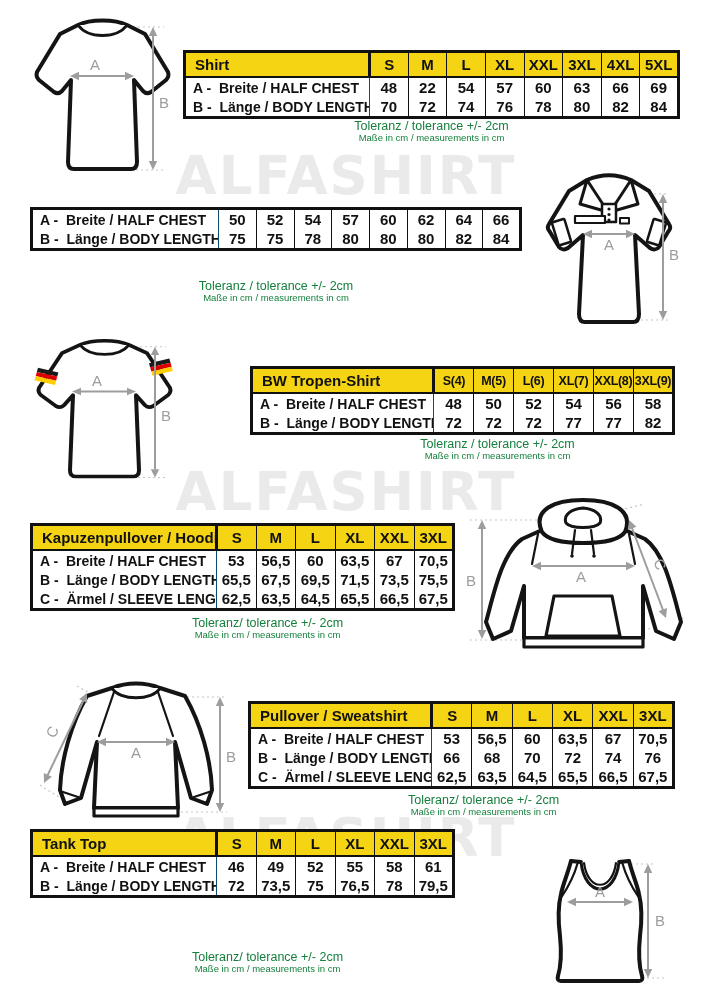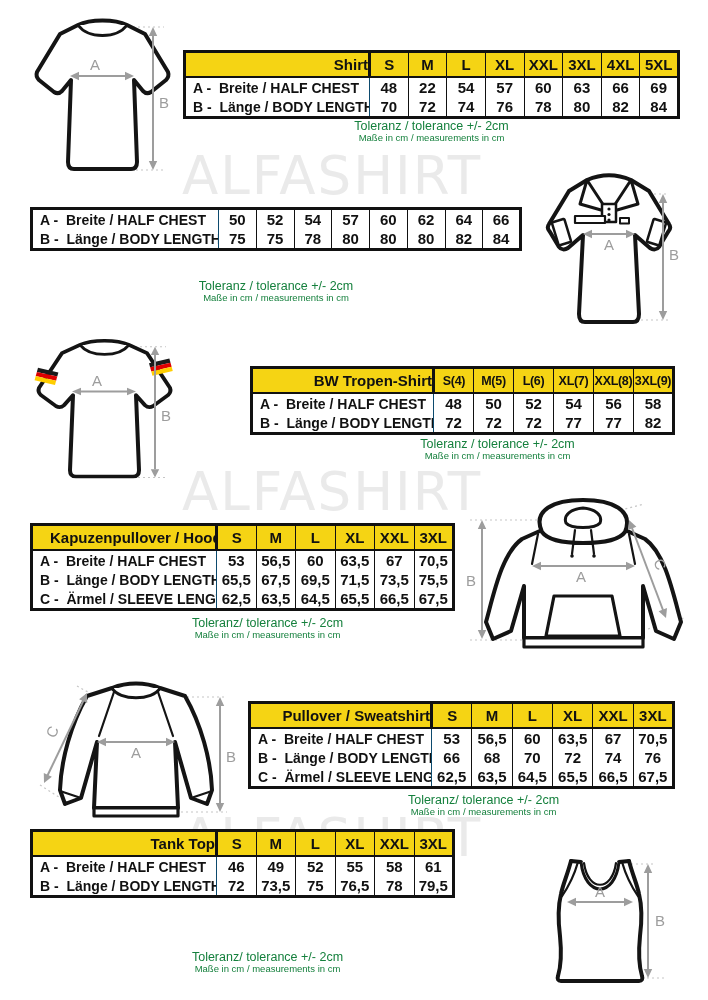--- a/index.html
+++ b/index.html
@@ -1,28 +1,28 @@
 <!DOCTYPE html>
 <html><head>
 <meta charset="utf-8">
 <style>
   html,body{margin:0;padding:0;background:#fff;}
   .page{position:relative;width:708px;height:1000px;background:#fff;overflow:hidden;
         font-family:"Liberation Sans",sans-serif;color:#111;}
   
-  .wm{position:absolute;left:144px;width:376px;height:52px;z-index:0;
-      font-family:"DejaVu Sans",sans-serif;font-weight:normal;font-size:53px;line-height:52px;
+  .wm{position:absolute;left:158px;width:376px;height:52px;z-index:0;
+      font-family:"DejaVu Sans",sans-serif;font-weight:bold;font-size:53px;line-height:52px;
       color:#eaeaea;letter-spacing:2px;text-align:center;white-space:nowrap;user-select:none;}
   
   table.sizetable{position:absolute;z-index:1;border-collapse:collapse;table-layout:fixed;
       background:#fff;border:3px solid #111;}
   table.sizetable th,table.sizetable td{padding:0;font-weight:bold;color:#111;overflow:hidden;}
   table.sizetable th{background:#F5D414;border-bottom:2.5px solid #111;height:23px;
       font-size:15px;text-align:center;border-left:1px solid #111;}
-  table.sizetable th.title{text-align:right;padding-left:17px;border-left:none;
+  table.sizetable th.title{text-align:left;padding-left:9px;border-left:none;
       border-right:3px solid #111;white-space:pre;}
   table.sizetable td{height:19px;font-size:15px;text-align:center;border-left:1px solid #111;}
   table.sizetable td.lbl{text-align:left;padding-left:7px;border-left:none;
       border-right:1px solid #0c4a6e;font-size:14px;white-space:pre;}
   table.sizetable.small-sz th.sz{font-size:12.5px;letter-spacing:-0.3px;}
   
   .tol{position:absolute;z-index:1;text-align:center;color:#15803d;line-height:1.15;}
   .tol .l1{font-size:12.5px;}
   .tol .l2{font-size:9.5px;}
   

